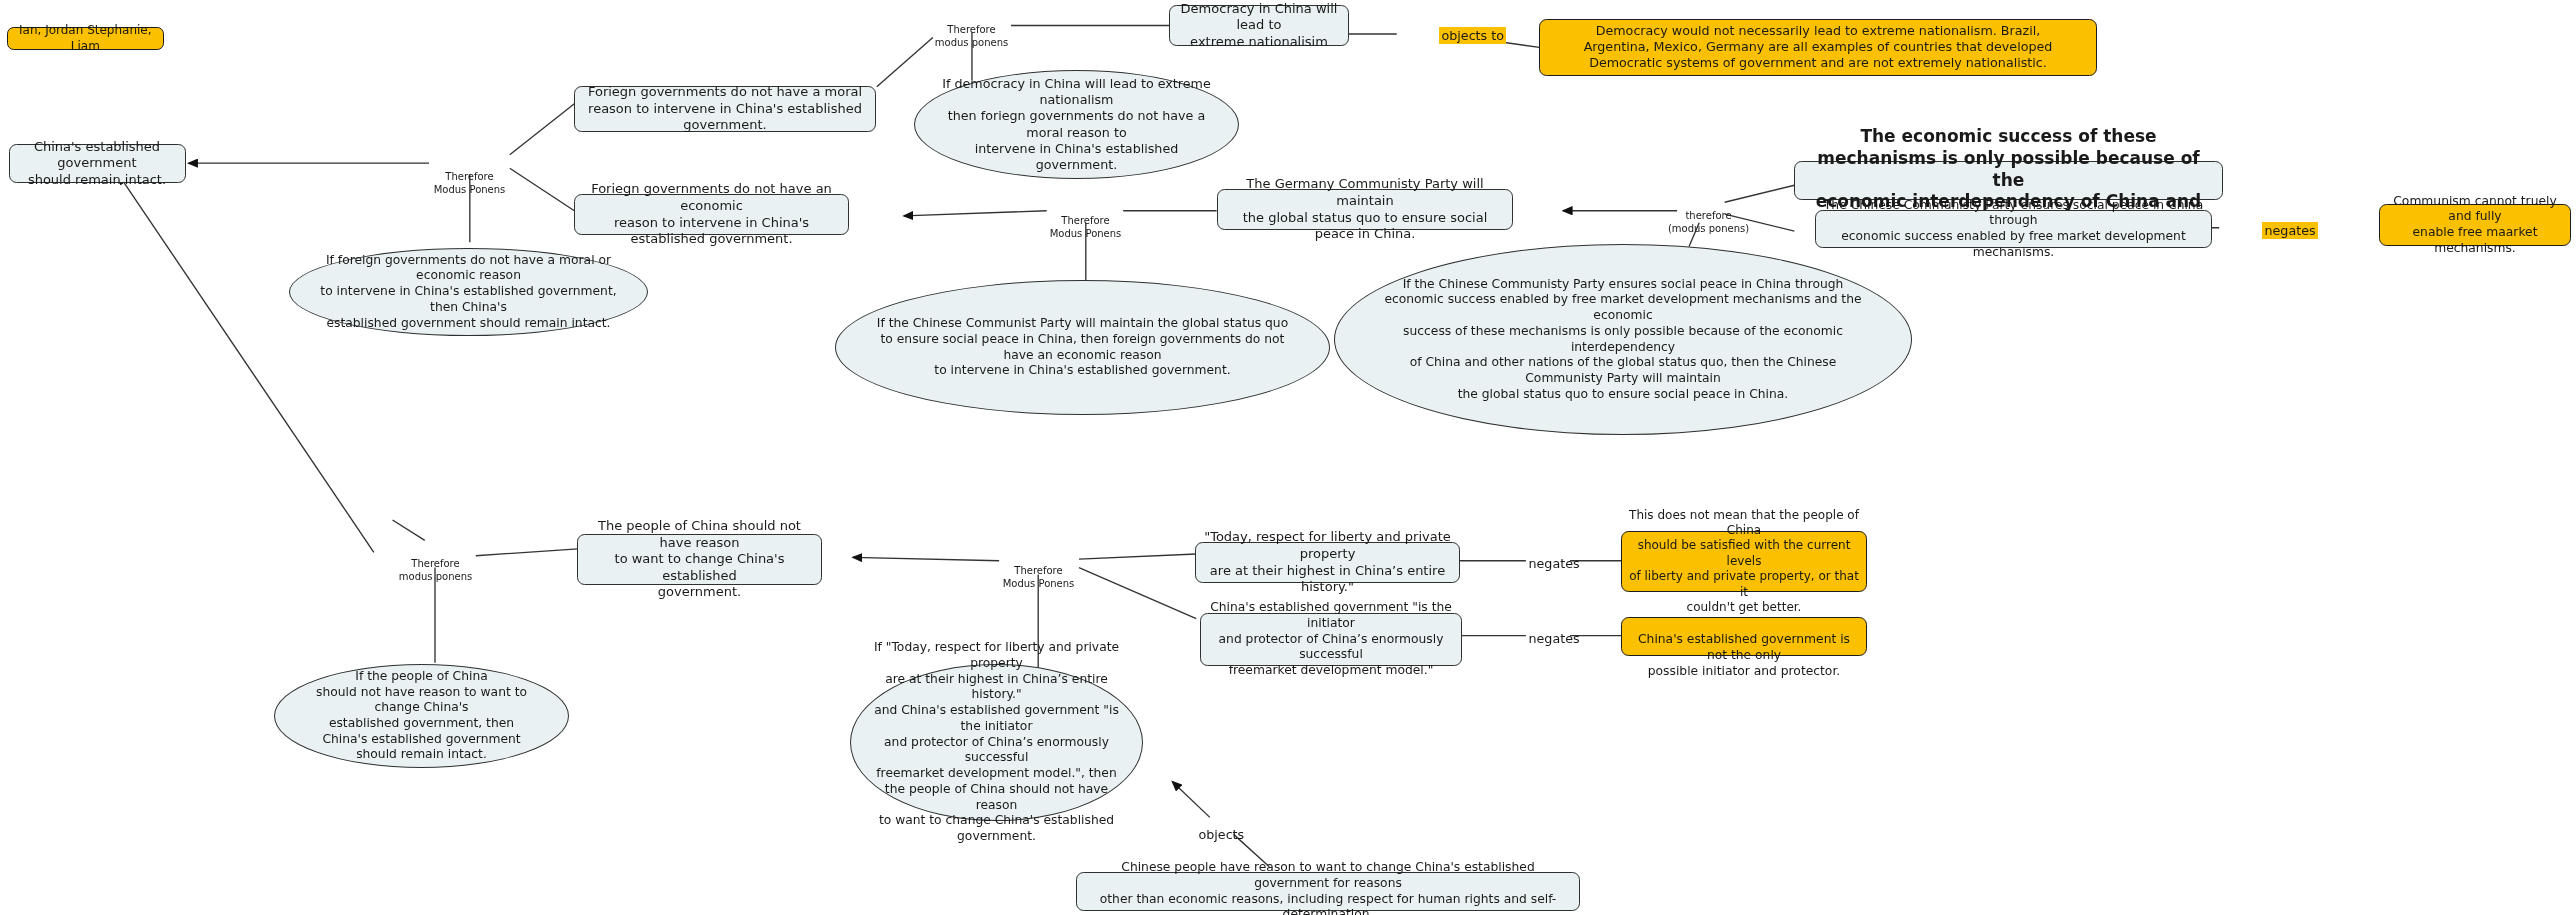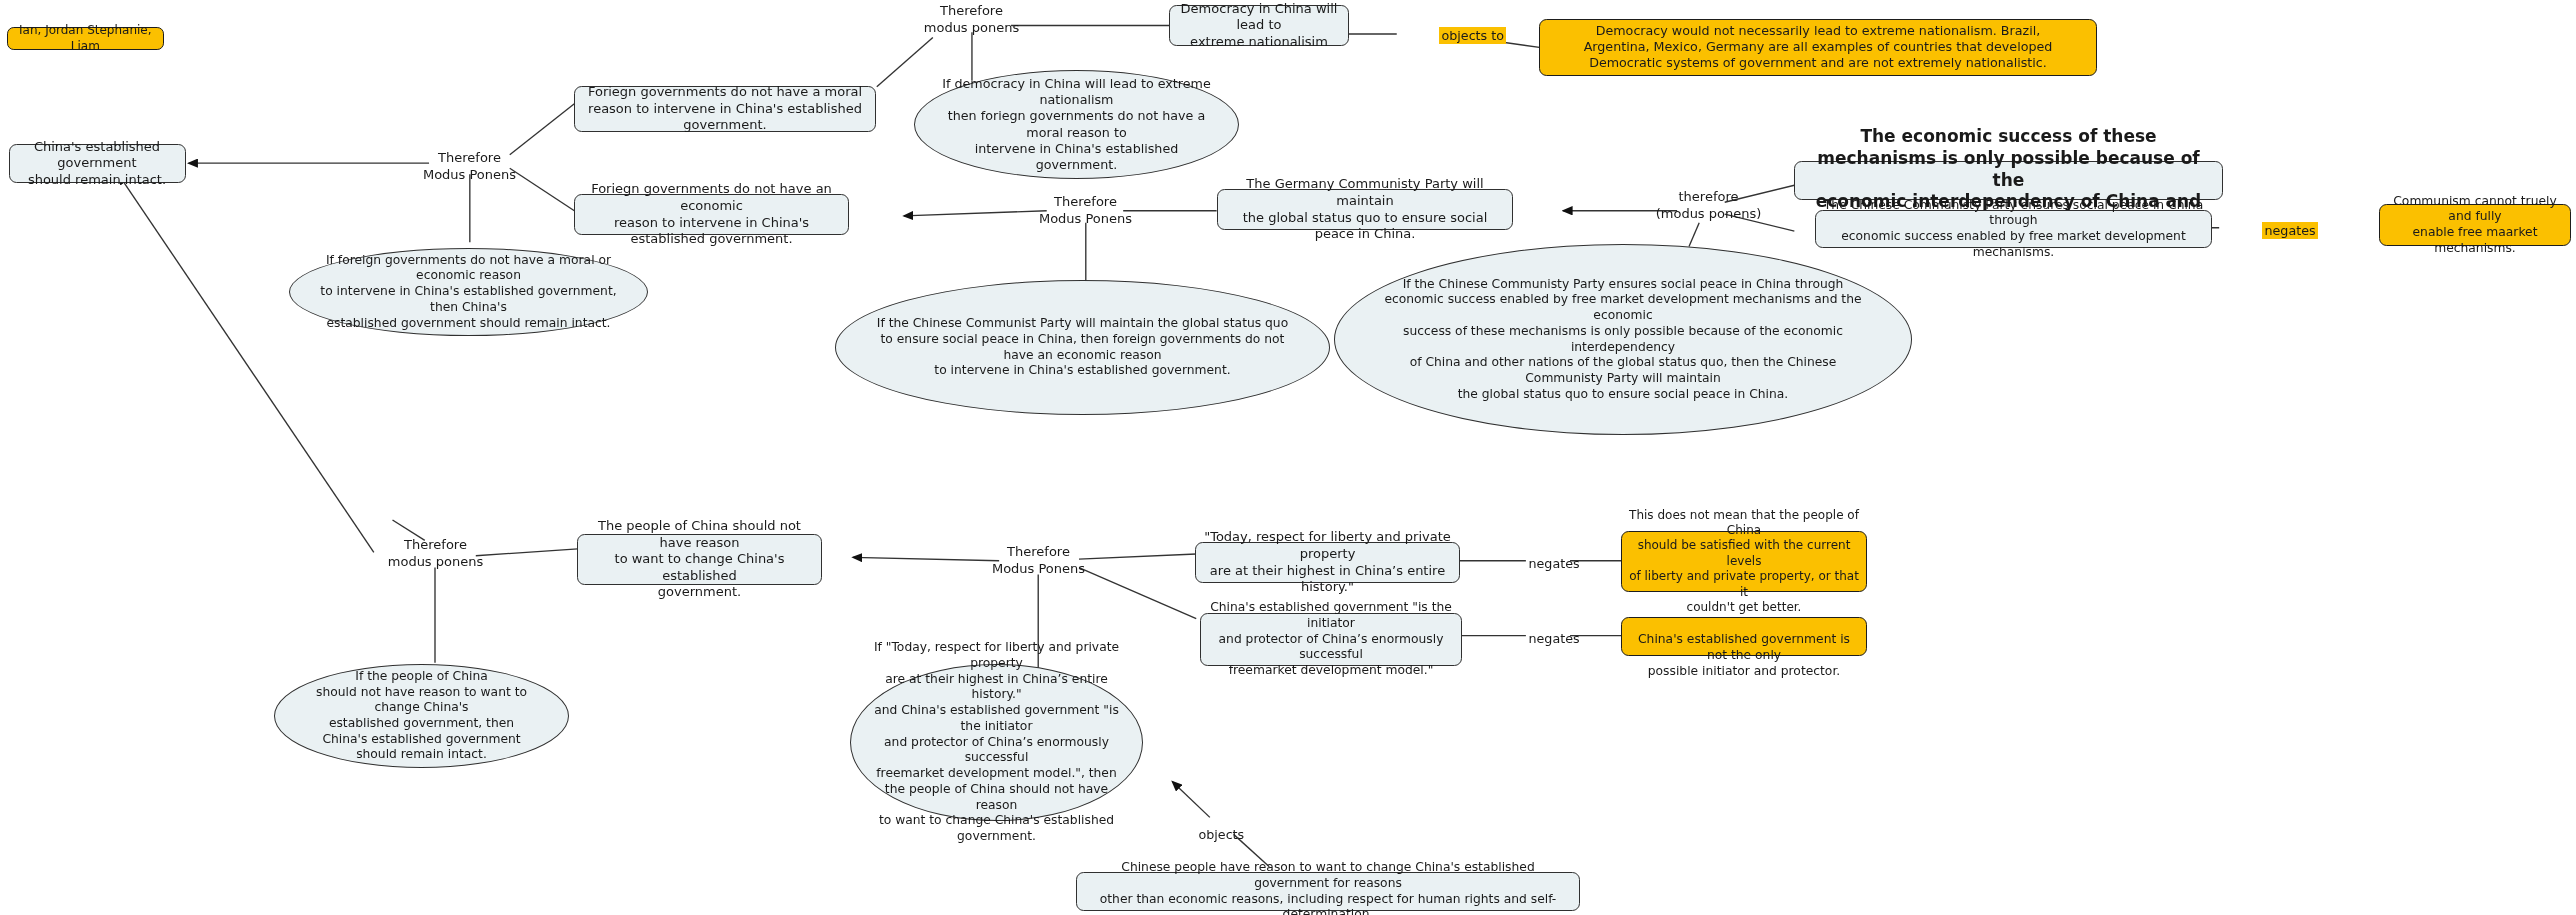--- a/index.html
+++ b/index.html
@@ -39,25 +39,26 @@
   
   .ellipse{
     background:#eaf1f3;
     border:1.4px solid #303030;
     border-radius:50%;
     font-size:12.7px;
   }
   
   .inflabel{
     position:absolute;
-    font-size:13px;
+    font-size:10px;
     line-height:1.3;
     text-align:center;
     background:transparent;
     white-space:pre-line;
+    margin-top:20px;
   }
   
   .edgelabel{
     position:absolute;
     font-size:12.7px;
     line-height:1.2;
     padding:0.8px 2.5px;
     background:#fbc000;
     white-space:nowrap;
   }

